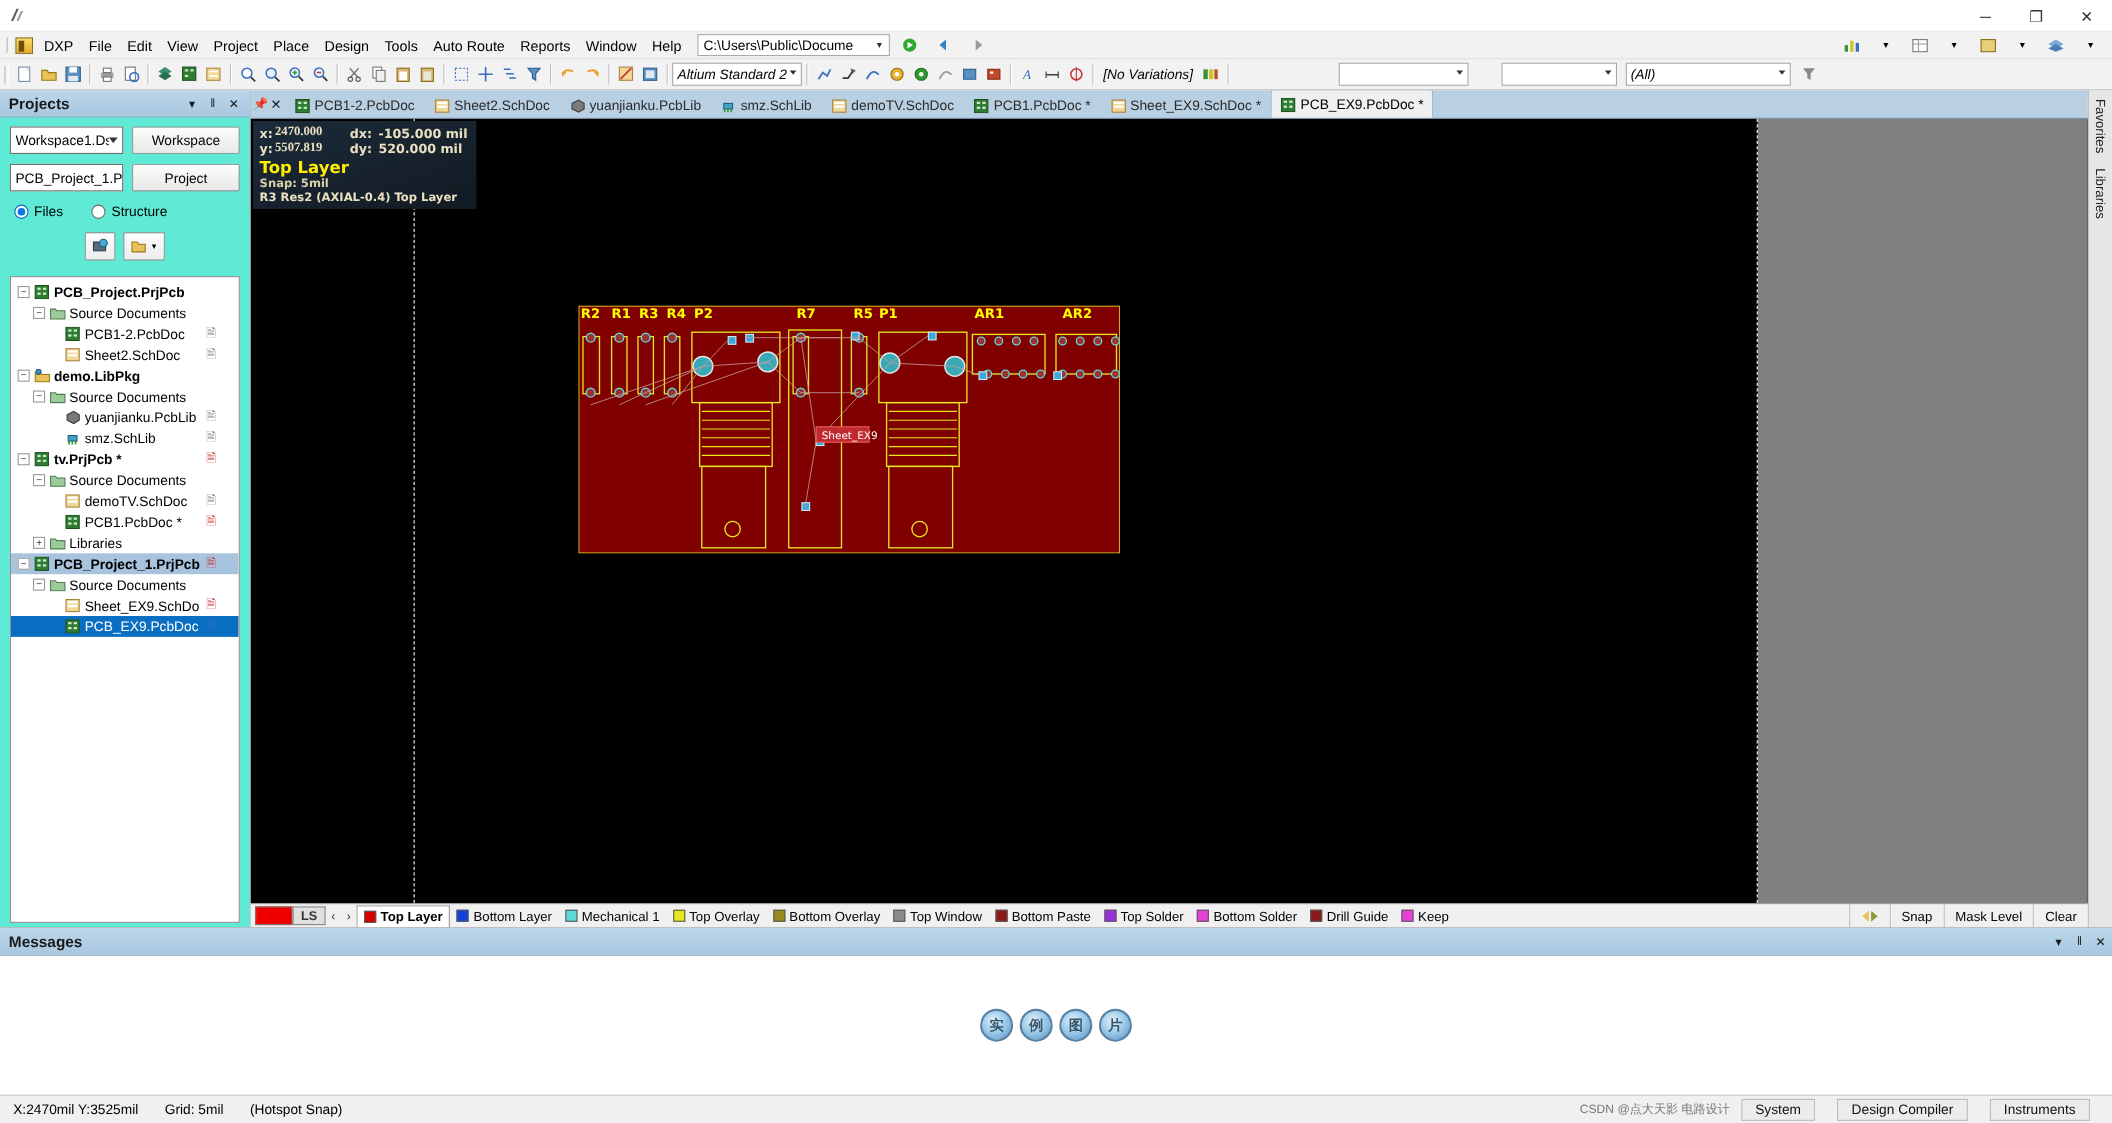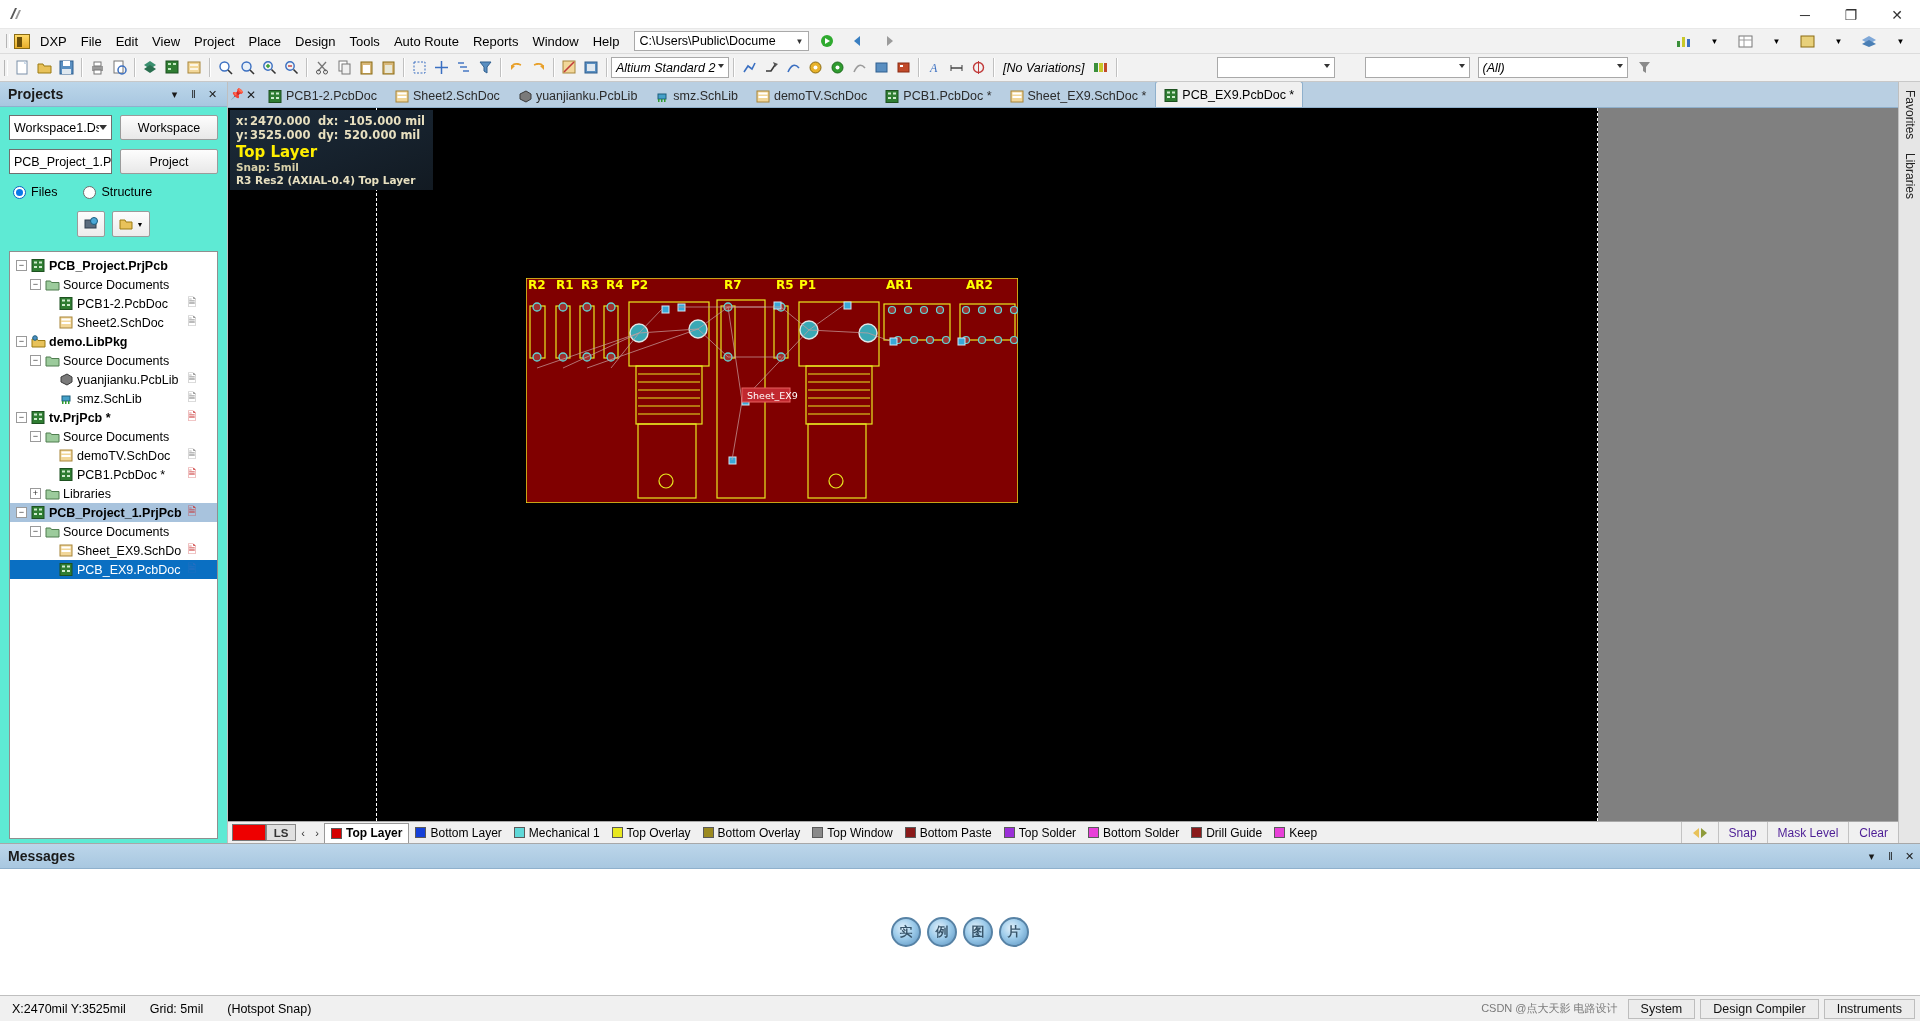--- a/index.html
+++ b/index.html
@@ -171,42 +171,42 @@
   .canvas-dashed {
     position:absolute; left:148px; top:0; bottom:0; right:300px; border-left:1px dashed #fff; border-right:1px dashed #fff;
   }
   .info-box {
     position:absolute; left:2px; top:2px; width:203px; height:80px;
     background: linear-gradient(160deg,#1c2b3a 0%, #16212c 60%, #121a22 100%);
     padding: 4px 6px; font-family:"DejaVu Sans",sans-serif;
   }
   .info-line { display:flex; font-size:11.5px; font-weight:bold; color:#e8e0c0; }
   .info-line .lbl { width:14px; }
-  .info-line .val { width:68px; }
+  .info-line .val { width:68px;font-family:Liberation Serif, serif; }
   .info-line .lbl2 { width:26px; }
   .info-layer { font-size:15px; font-weight:bold; color:#ffee00; margin-top:2px; line-height:17px;}
   .info-snap { font-size:10.5px; font-weight:bold; color:#d8d0a8; line-height:13px;}
   .info-comp { font-size:10.5px; font-weight:bold; color:#e8e0c0; line-height:13px;}
 
   .board { position:absolute; left:298px; top:170px; width:492px; height:225px; }
 
   .layertabs {
     height: 22px; background:#f0f0f0; display:flex; align-items:center;
     flex:0 0 22px; border-top:1px solid #a8a8a8; font-size:12px;
   }
   .lt-swatch { width:34px; height:17px; background:#ee0000; margin-left:4px; border:1px solid #777;}
   .lt-ls { width:30px; height:17px; background:#e0e0e0; border:1px solid #888; display:flex;
     align-items:center; justify-content:center; font-weight:bold; color:#333; font-size:11.5px;}
   .lt-arrow { width:14px; text-align:center; color:#333; font-size:11px; }
   .lt { display:flex; align-items:center; gap:4px; padding: 0 6px; height:20px; white-space:nowrap; color:#000;}
   .lt.active { background:#fff; border:1px solid #999; border-bottom:none; font-weight:bold; }
   .lt-c { width:11px;height:11px; border:1px solid #5a5a5a; flex:0 0 11px;}
   .lt-right { margin-left:auto; display:flex; align-items:center; gap:0; }
   .lt-rbtn { padding: 0 10px; height:21px; display:flex; align-items:center;
-    border-left:1px solid #c3c3c3; color:#4c1d95;}
+    border-left:1px solid #c3c3c3; color:#000000;}
 
   
   .rightdock {
     width:22px; background:#e6e6e6; border-left:1px solid #bfbfbf; flex:0 0 22px;
     display:flex; flex-direction:column; align-items:center; padding-top:8px; gap:14px;
   }
   .vtab { writing-mode: vertical-rl; font-size:12px; color:#222; }
 
   
   .messages { height: 152px; flex:0 0 152px; display:flex; flex-direction:column; border-top:1px solid #a8a8a8;}
@@ -223,21 +223,21 @@
     font-size:13px; color:#14364f; font-weight:bold;}
 
   
   .statusbar {
     height:26px; flex:0 0 26px; background:#f0f0f0; display:flex; align-items:center;
     border-top:1px solid #bfbfbf; font-size:12.5px; color:#000;
   }
   .sb-cell { padding: 0 12px; }
   .sb-right { margin-left:auto; display:flex; align-items:center; height:100%; }
   .sb-btn { padding: 0 12px; height:20px; display:flex; align-items:center;
-    border:1px solid #bdbdbd; background:#ececec; margin-right:5px; color:#111;}
+    border:1px solid #bdbdbd; background:#ececec; margin-right:20px; color:#111;}
   .sb-wm { font-size:11px; color:#7a7a7a; padding-right:10px; }
 </style>
 </head>
 <body>
 
 <div id="app">
 
   <div class="titlebar">
     <div class="title-icon">
       <svg width="16" height="16" viewBox="0 0 16 16">
@@ -893,21 +893,21 @@
 
         <div class="info-box">
           <div class="info-line">
             <span class="lbl">x:</span>
             <span class="val">2470.000</span>
             <span class="lbl2">dx:</span>
             <span>-105.000 mil</span>
           </div>
           <div class="info-line">
             <span class="lbl">y:</span>
-            <span class="val">3525.000</span>
+            <span class="val">5507.819</span>
             <span class="lbl2">dy:</span>
             <span>520.000 mil</span>
           </div>
           <div class="info-layer">Top Layer</div>
           <div class="info-snap">Snap: 5mil</div>
           <div class="info-comp">R3 Res2 (AXIAL-0.4) Top Layer</div>
         </div>
 
         <div class="board">
           <svg width="492" height="225" viewBox="0 0 492 225">

